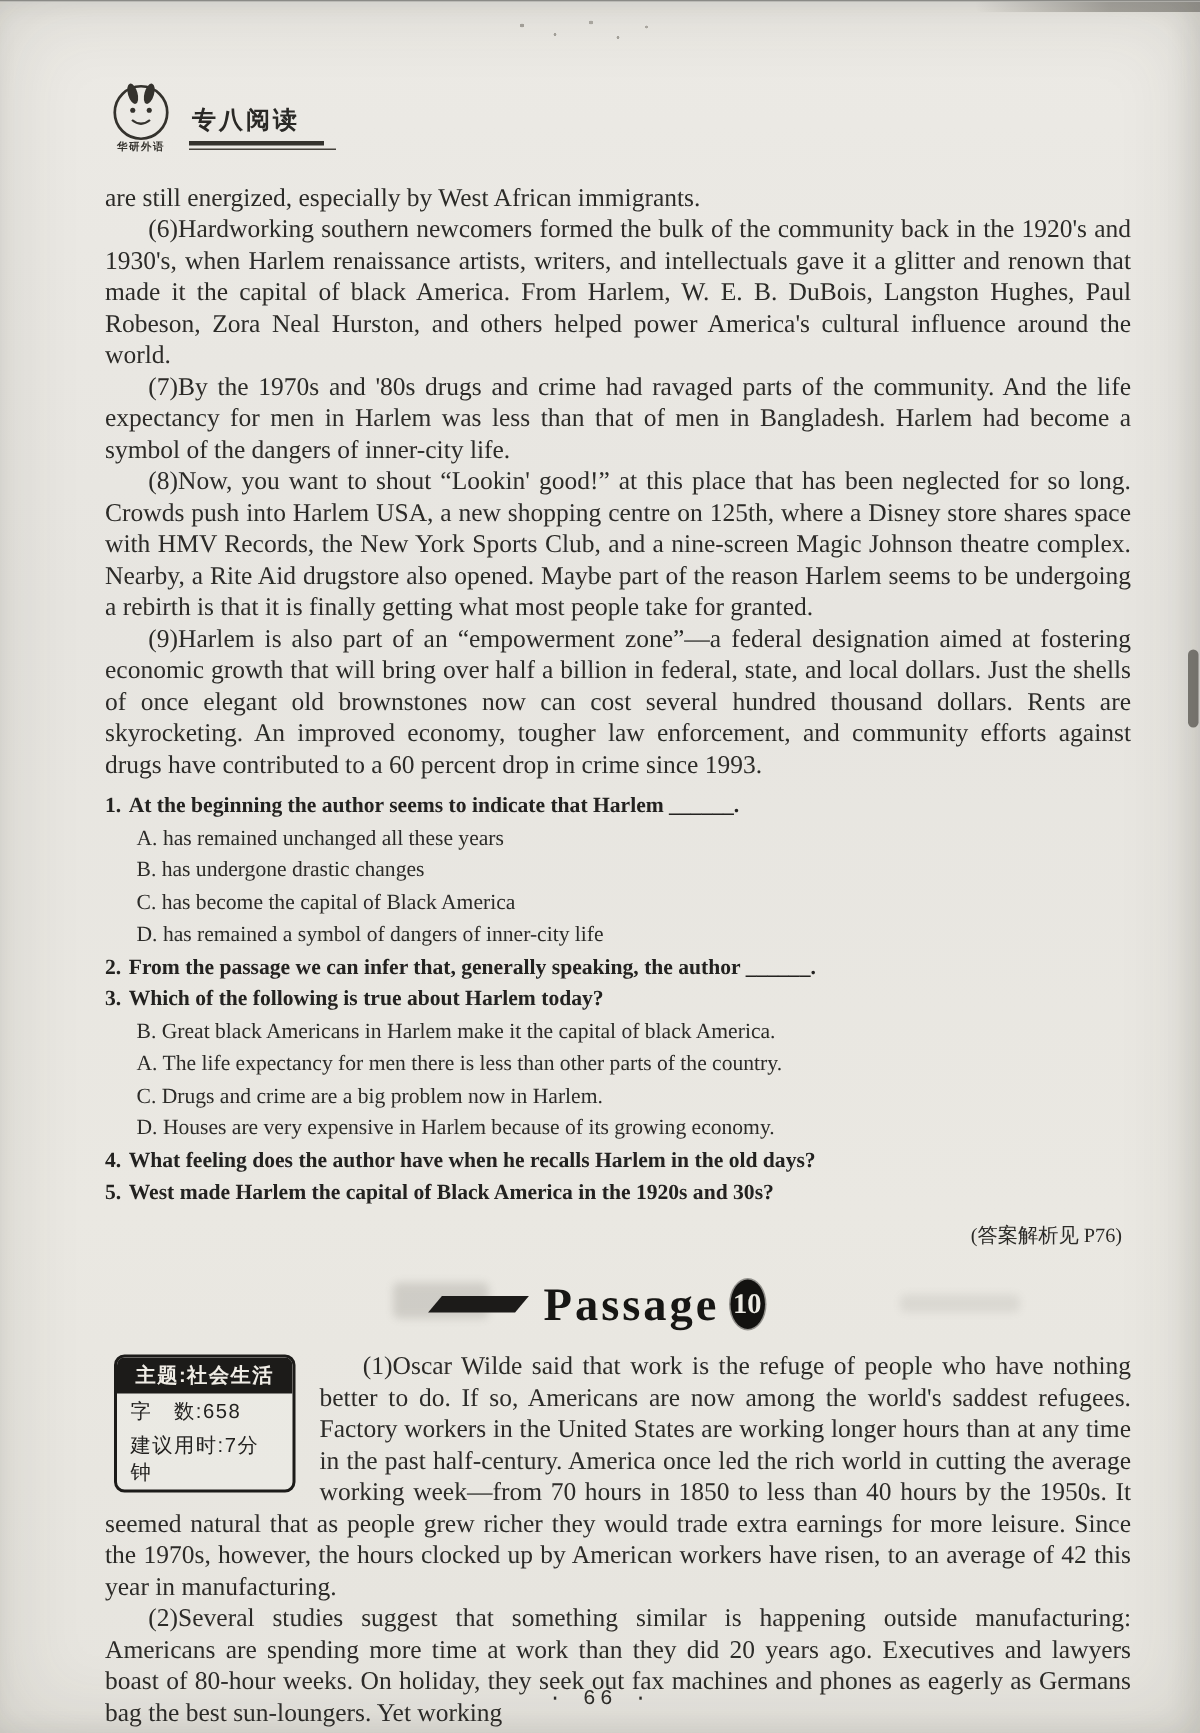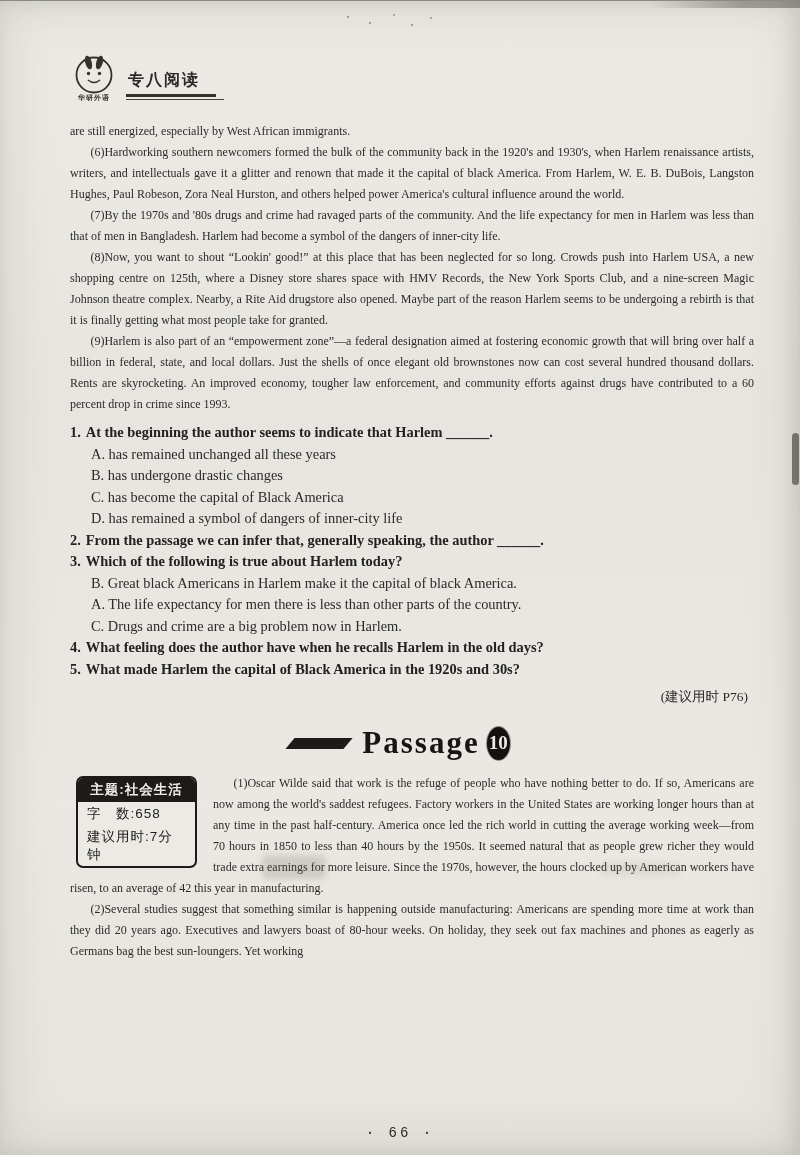--- a/index.html
+++ b/index.html
@@ -77,21 +77,21 @@
     font-weight: bold; font-size: 16px; color: #2a2926; letter-spacing: 2px;
   }
 
   
   .content { padding: 0 46px 0 70px; }
   .reading { margin-top: 18px; }
   p.body {
     margin: 0;
     text-align: justify;
     text-indent: 1.7em;
-    font-size: 12px;
+    font-size: 17px;
     line-height: 21px;
     color: #2c2b28;
   }
   p.body.no-indent { text-indent: 0; }
 
   
   .questions { margin-top: 7px; }
   .question { margin: 0; }
   p.stem {
     margin: 0; font-weight: bold; font-size: 14.4px; line-height: 21.5px;
@@ -231,34 +231,35 @@
       <div class="question">
         <p class="stem"><span class="qnum">2.</span><span class="qtext">From the passage we can infer that, generally speaking, the author ______.</span></p>
       </div>
 
       <div class="question">
         <p class="stem"><span class="qnum">3.</span><span class="qtext">Which of the following is true about Harlem today?</span></p>
         <div class="options stacked">
           <p class="option">B. Great black Americans in Harlem make it the capital of black America.</p>
           <p class="option">A. The life expectancy for men there is less than other parts of the country.</p>
           <p class="option">C. Drugs and crime are a big problem now in Harlem.</p>
+          <p class="option">D. Houses are very expensive in Harlem because of its growing economy.</p>
         </div>
       </div>
 
       <div class="question">
         <p class="stem"><span class="qnum">4.</span><span class="qtext">What feeling does the author have when he recalls Harlem in the old days?</span></p>
       </div>
 
       <div class="question">
-        <p class="stem"><span class="qnum">5.</span><span class="qtext">What made Harlem the capital of Black America in the 1920s and 30s?</span></p>
+        <p class="stem"><span class="qnum">5.</span><span class="qtext">West made Harlem the capital of Black America in the 1920s and 30s?</span></p>
       </div>
 
     </section>
 
-    <p class="answer-note">(建议用时 P76)</p>
+    <p class="answer-note">(答案解析见 P76)</p>
   </main>
 
   <div class="passage-heading">
     <span class="deco-bar"></span>
     <span class="passage-word">Passage</span>
     <span class="passage-badge">
         <span class="badge-num">10</span>
       </span>
   </div>
 

